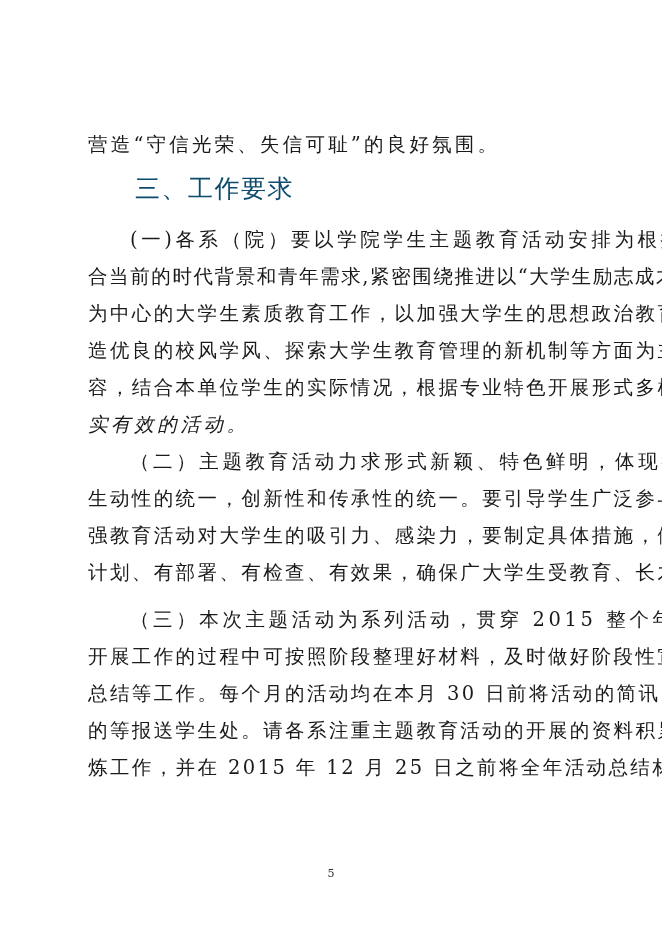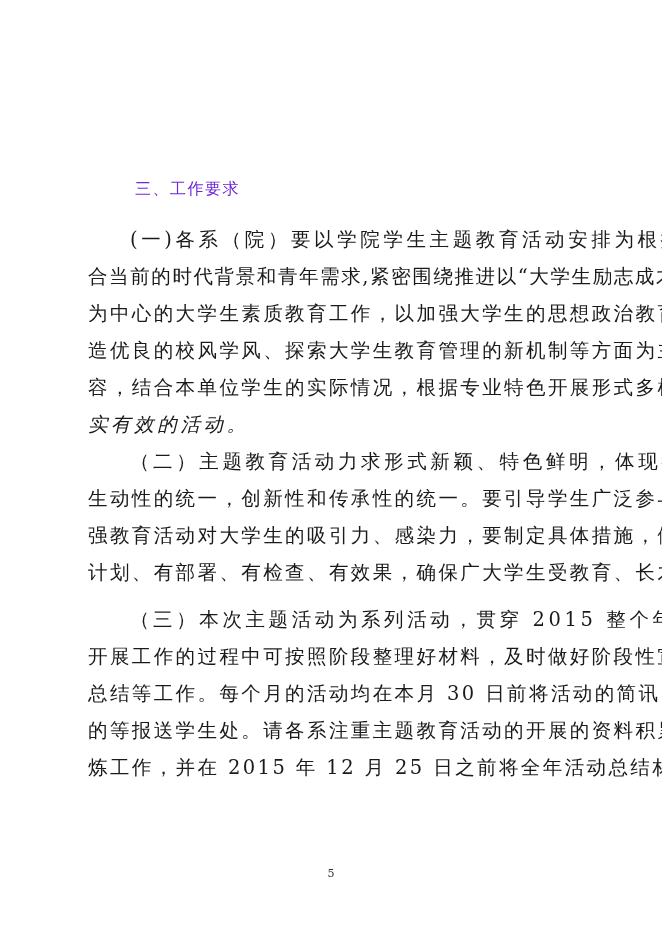--- a/index.html
+++ b/index.html
@@ -39,42 +39,43 @@
     }
     .line.indent {
       left: 130px;
       width: 448px;
     }
     .heading {
       position: absolute;
       left: 135px;
       top: 176px;
       font-family: "DejaVu Sans", "Liberation Sans", sans-serif;
-      font-size: 16px;
+      font-size: 25px;
       line-height: 26px;
       letter-spacing: 1.5px;
-      color: #6d28d9;
+      color: #0c4a6e;
       white-space: nowrap;
     }
     .page-number {
       position: absolute;
       left: 0;
       width: 662px;
       top: 867px;
       text-align: center;
       font-family: "DejaVu Serif", "Liberation Serif", serif;
       font-size: 11px;
       color: #333333;
     }
   </style>
 </head>
 <body>
 
 <div class="page">
 
+  <div class="line last" style="top:132px; letter-spacing:3.2px;">营造“守信光荣、失信可耻”的良好氛围。</div>
 
   <div class="heading">三、工作要求</div>
 
   <div>
     <div class="line indent" style="top:227px;">(一)各系（院）要以学院学生主题教育活动安排为根据，结</div>
     <div class="line" style="top:264px; letter-spacing:1.6px;">合当前的时代背景和青年需求,紧密围绕推进以“大学生励志成才”</div>
     <div class="line" style="top:301px; letter-spacing:2.4px;">为中心的大学生素质教育工作，以加强大学生的思想政治教育、营</div>
     <div class="line" style="top:338px; letter-spacing:2.4px;">造优良的校风学风、探索大学生教育管理的新机制等方面为主要内</div>
     <div class="line" style="top:375px; letter-spacing:2.4px;">容，结合本单位学生的实际情况，根据专业特色开展形式多样、切</div>
     <div class="line last" style="top:412px;font-style:italic;">实有效的活动。</div>

